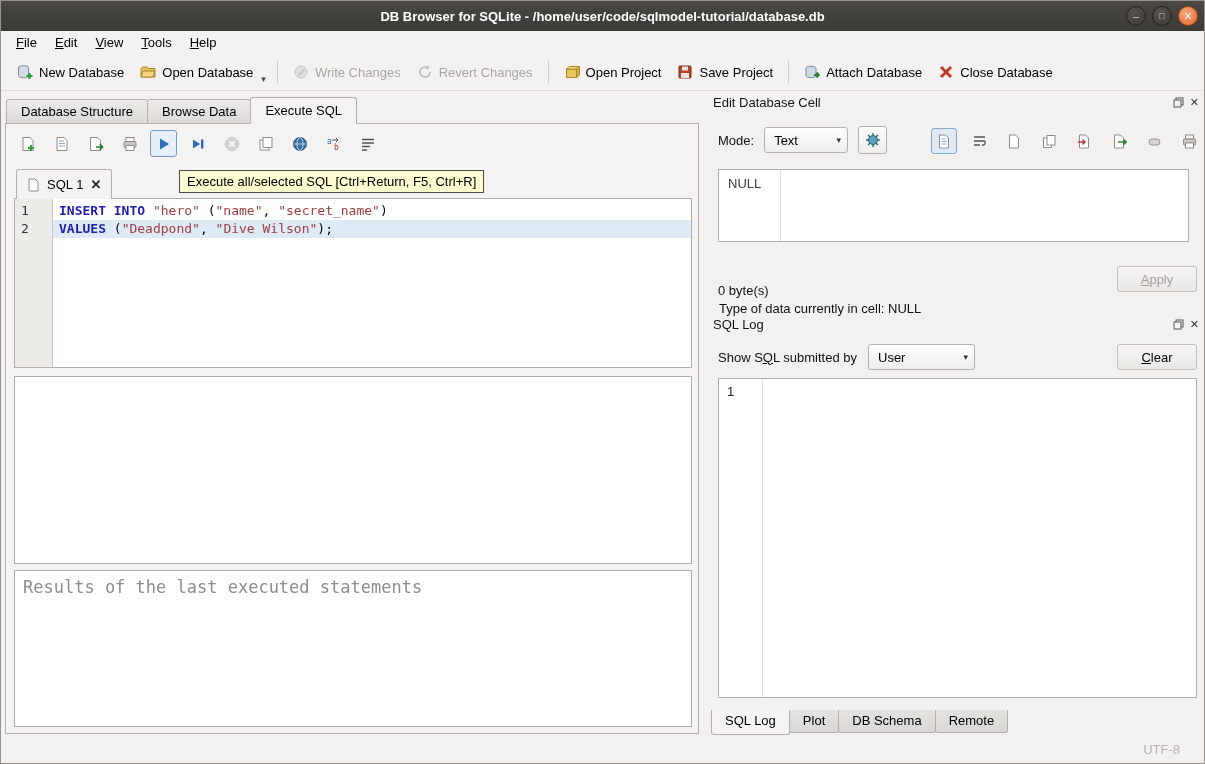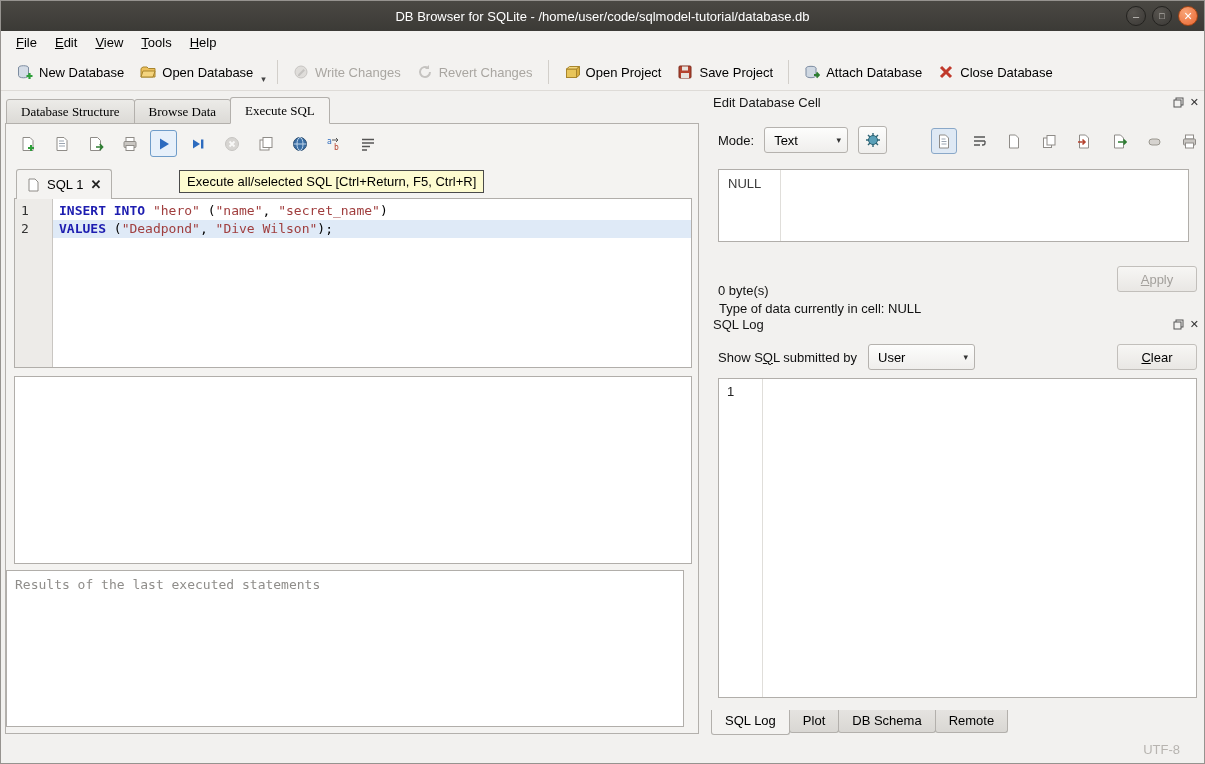--- a/index.html
+++ b/index.html
@@ -2,21 +2,21 @@
 <html style="--keyword: #1d1db0; --string: #a03e3e; --current-line: #dfeaf7; --close-button: #e8652f; --execute-accent: #2d6bbf;"><head>
 <meta charset="utf-8">
 <style>
   * { margin:0; padding:0; box-sizing:border-box; }
   body { font-family:"Liberation Sans", sans-serif; background:#d8d6d2; }
   .window { position:relative; width:1205px; height:764px; background:#f2f1ef; overflow:hidden; border:1px solid #96938f; }
 
   
   .titlebar { position:absolute; left:0; top:0; width:100%; height:30px;
     background:linear-gradient(#4a4843,#3b3a36); display:flex; align-items:center; justify-content:center; }
-  .titlebar .title { color:#fff; font-weight:normal; font-size:13px; }
+  .titlebar .title { color:#fff; font-weight:bold; font-size:13px; }
   .win-controls { position:absolute; right:6px; top:5px; display:flex; gap:6px; }
   .win-btn { width:20px; height:20px; border-radius:50%; border:1px solid #23221f;
     background:radial-gradient(circle at 35% 30%, #57544f, #3a3835);
     color:#cfccc7; font-size:11px; display:flex; align-items:center; justify-content:center; cursor:default; }
   .win-btn.close { background:radial-gradient(circle at 35% 30%, #f9a578, var(--close-button, #e8652f));
     border-color:#a04415; color:#fff; }
   .glyph-min::before { content:"–"; }
   .glyph-max::before { content:"□"; font-size:9px; }
   .glyph-close::before { content:"×"; font-size:14px; }
 
@@ -29,21 +29,21 @@
   
   .toolbar { position:absolute; left:0; top:53px; right:0; height:37px; background:#f3f2f0;
     border-bottom:1px solid #dedbd7; display:flex; align-items:center; padding:0 8px; font-size:13px; }
   .tb-item { display:flex; align-items:center; gap:6px; padding:6px 8px; border-radius:3px; white-space:nowrap; }
   .tb-item.disabled { color:#a9a6a1; }
   .tb-item.disabled svg { opacity:.45; }
   .tb-caret { font-size:9px; color:#444; padding:0 4px 0 0; align-self:flex-end; margin-bottom:6px; }
   .tb-sep { width:1px; height:24px; background:#d2cfca; margin:0 7px; }
 
   
-  .main-tabs { position:absolute; left:5px; top:96px; height:27px; display:flex; align-items:flex-end; font-size:13px;font-family:Liberation Serif, serif; }
+  .main-tabs { position:absolute; left:5px; top:96px; height:27px; display:flex; align-items:flex-end; font-size:13px; }
   .mtab { padding:4px 14px 5px; background:linear-gradient(#ecebe8,#dcdad6); border:1px solid #b3b0ac;
     margin-right:-1px; border-top-left-radius:3px; border-top-right-radius:3px; height:25px; }
   .mtab.active { background:#f4f3f1; height:27px; border-bottom:1px solid #f4f3f1; position:relative; z-index:3; padding-top:5px; }
 
   .pane-left { position:absolute; left:4px; top:122px; width:694px; height:611px;
     background:#f4f3f1; border:1px solid #b3b0ac; }
 
   .sql-toolbar { position:absolute; left:8px; top:6px; display:flex; gap:7px; align-items:center; }
   .sbtn { width:27px; height:27px; display:flex; align-items:center; justify-content:center; border:1px solid transparent; border-radius:3px; }
   .sbtn.active { border-color:#6f9cc9; background:#e7f0fa; }
@@ -59,22 +59,22 @@
   .gutter { width:38px; background:#edebe8; border-right:1px solid #c9c6c2; padding-top:3px; }
   .gutter-num { height:18px; line-height:18px; padding-left:6px; color:#333; }
   .code-area { flex:1; padding-top:3px; overflow:hidden; }
   .code-line { height:18px; line-height:18px; padding-left:6px; white-space:pre; }
   .code-line.current { background:var(--current-line, #dfeaf7); }
   .tok-kw { color:var(--keyword, #1d1db0); font-weight:bold;text-align:center; }
   .tok-str { color:var(--string, #a03e3e); }
   .tok-pl { color:#000; }
 
   .grid-box { position:absolute; left:8px; top:252px; width:678px; height:188px; background:#fff; border:1px solid #b1aeaa; }
-  .results-box { position:absolute; left:0; top:446px; width:678px; height:157px; background:#fff; border:1px solid #b1aeaa;
-    font-family:"DejaVu Sans Mono", monospace; font-size:13px; color:#8f8d8a; padding:6px 8px; }
+  .results-box { position:absolute; left:8px; top:446px; width:678px; height:157px; background:#fff; border:1px solid #b1aeaa;
+    font-family:"DejaVu Sans Mono", monospace; font-size:17px; color:#8f8d8a; padding:6px 8px; }
 
   .tooltip { position:absolute; left:178px; top:169px; background:#fdfbd0; border:1px solid #4a4a4a;
     padding:3px 7px; font-size:13px; color:#000; z-index:20; white-space:nowrap; }
 
   
   .dock-header { position:absolute; left:712px; width:486px; height:18px; display:flex; align-items:center; font-size:13px; color:#161616; }
   .dock-header .spacer { flex:1; }
   .dock-icon { margin-left:6px; color:#333; font-size:11px; display:flex; align-items:center; }
 
   .label13 { font-size:13px; color:#111; }

